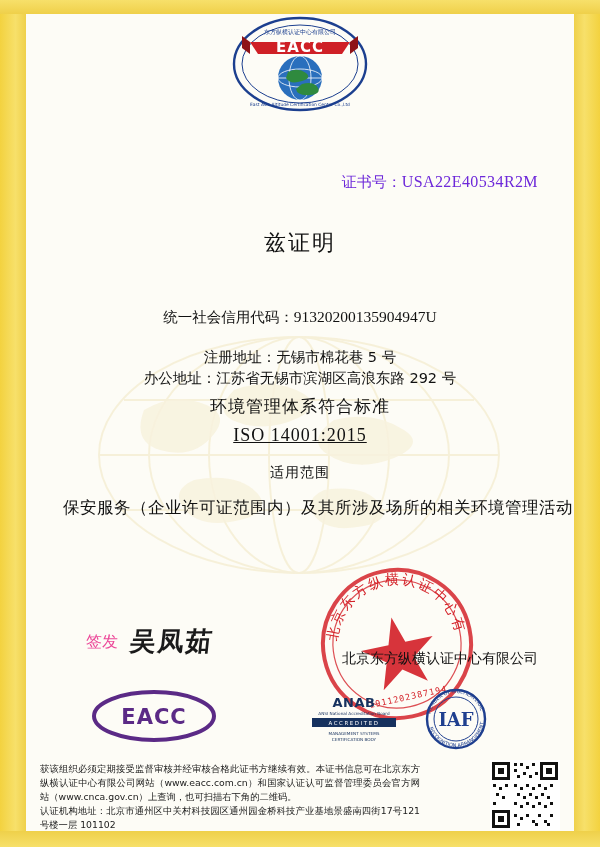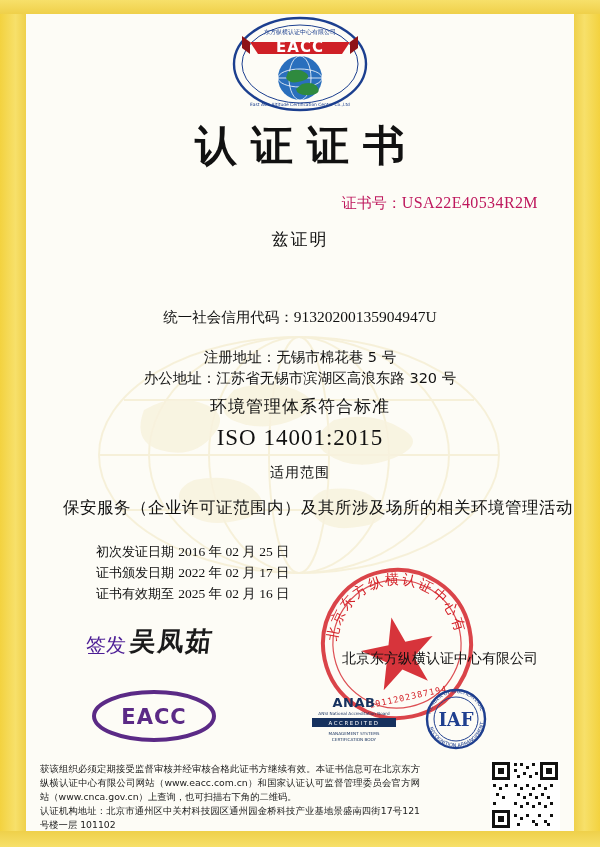--- a/index.html
+++ b/index.html
@@ -70,38 +70,38 @@
     font-family: "DejaVu Sans", sans-serif;
     font-weight: bold;
     font-size: 42px;
     letter-spacing: 14px;
     color: #111;
     text-indent: 14px;
   }
 
   .certno {
     position: absolute;
-    top: 194px;
+    top: 173px;
     right: 62px;
     font-size: 15px;
-    color: #be185d;
+    color: #6d28d9;
     font-family: "DejaVu Sans", sans-serif;
   }
   .certno .num { font-family: "Liberation Serif", serif; font-size: 16px; letter-spacing: .4px;}
 
   .centerline {
     position: absolute;
     left: 0; right: 0;
     text-align: center;
     color: #111;
   }
   .hereby {
     top: 228px;
     font-family: "DejaVu Sans", sans-serif;
-    font-size: 17px;
+    font-size: 22px;
     letter-spacing: 2px;
   }
   .company {
     top: 258px;
     font-family: "DejaVu Sans", sans-serif;
     font-weight: bold;
     font-size: 25px;
     letter-spacing: 2px;
   }
   .credit {
@@ -117,22 +117,23 @@
 
   .standard-line {
     top: 395px;
     font-family: Liberation Mono, monospace;
     font-size: 17px;
     letter-spacing: 1px;
   }
   .standard-code {
     top: 425px;
     font-family: "Liberation Serif", serif;
-    font-size: 23px;
+    font-size: 18px;
     letter-spacing: 1px;
+    text-decoration: underline;
   }
   .scope-label {
     top: 464px;
     font-family: Liberation Serif, serif;
     font-size: 14px;
     letter-spacing: 1px;
   }
   .scope-text {
     top: 497px;
     font-family: "DejaVu Sans", sans-serif;
@@ -152,22 +153,22 @@
   }
   .dates .row { white-space: nowrap; }
   .dates .lbl { display: inline-block; }
   .dates .val { font-family: "Liberation Serif", serif; font-size: 13.5px; }
 
   .signer {
     position: absolute;
     left: 86px;
     top: 632px;
     font-family: "DejaVu Sans", sans-serif;
-    font-size: 20px;
-    color: #4c1d95;
+    font-size: 16px;
+    color: #ec4899;
   }
   .signature {
     position: absolute;
     left: 130px;
     top: 624px;
     font-family: "DejaVu Sans", sans-serif;
     font-weight: bold;
     font-size: 26px;
     color: #1a1a1a;
     transform: skewX(-6deg);
@@ -281,58 +282,43 @@
       <ellipse cx="68" cy="62" rx="22" ry="9"></ellipse>
       <ellipse cx="68" cy="62" rx="11" ry="22"></ellipse>
       <line x1="46" y1="62" x2="90" y2="62"></line>
     </g>
     <path d="M56 56 q10 -5 18 1 q6 5 -4 8 q-12 4 -16 -3z" fill="#2f8a3e"></path>
     <path d="M70 68 q12 -3 16 4 q3 6 -8 7 q-13 1 -14 -6z" fill="#2f8a3e"></path>
     <text x="68" y="18" text-anchor="middle" font-family="DejaVu Sans, sans-serif" font-size="6" fill="#1c3f8f">东方纵横认证中心有限公司</text>
     <text x="68" y="90" text-anchor="middle" font-family="DejaVu Sans, sans-serif" font-size="4.4" fill="#1c3f8f">East Asia Altitude Certification Center Co.,Ltd</text>
   </svg>
 
-  <div class="title">认证证书</div>
 
   <div class="certno">
     <span>证书号：</span><span class="num">USA22E40534R2M</span>
   </div>
 
   <div class="centerline hereby">兹证明</div>
 
   <div class="centerline credit">
     <span>统一社会信用代码：</span><span class="v">91320200135904947U</span>
   </div>
 
   <div class="centerline addr1">
     <span>注册地址：</span><span class="v">无锡市棉花巷 5 号</span>
   </div>
   <div class="centerline addr2">
-    <span>办公地址：</span><span class="v">江苏省无锡市滨湖区高浪东路 320 号</span>
+    <span>办公地址：</span><span class="v">江苏省无锡市滨湖区高浪东路 292 号</span>
   </div>
 
   <div class="centerline standard-line">环境管理体系符合标准</div>
   <div class="centerline standard-code">ISO 14001:2015</div>
   <div class="centerline scope-label">适用范围</div>
   <div class="centerline scope-text">保安服务（企业许可证范围内）及其所涉及场所的相关环境管理活动</div>
 
-  <div class="dates">
-    <div class="row">
-      <span class="lbl">初次发证日期</span>
-      <span class="val">2016 年 02 月 25 日</span>
-    </div>
-    <div class="row">
-      <span class="lbl">证书颁发日期</span>
-      <span class="val">2022 年 02 月 17 日</span>
-    </div>
-    <div class="row">
-      <span class="lbl">证书有效期至</span>
-      <span class="val">2025 年 02 月 16 日</span>
-    </div>
-  </div>
 
   <div class="signer">签发</div>
   <div class="signature">吴凤茹</div>
 
   <svg class="seal" viewBox="0 0 158 158">
     <g transform="rotate(-12 79 79)">
       <circle cx="79" cy="79" r="74" fill="none" stroke="#d4232a" stroke-width="4" opacity="0.85"></circle>
       <circle cx="79" cy="79" r="64" fill="none" stroke="#d4232a" stroke-width="1.2" opacity="0.8"></circle>
       <path id="sealArc" d="M 19 79 A 60 60 0 0 1 139 79" fill="none"></path>
       <text font-family="DejaVu Sans, sans-serif" font-size="14" fill="#d4232a" letter-spacing="2">

